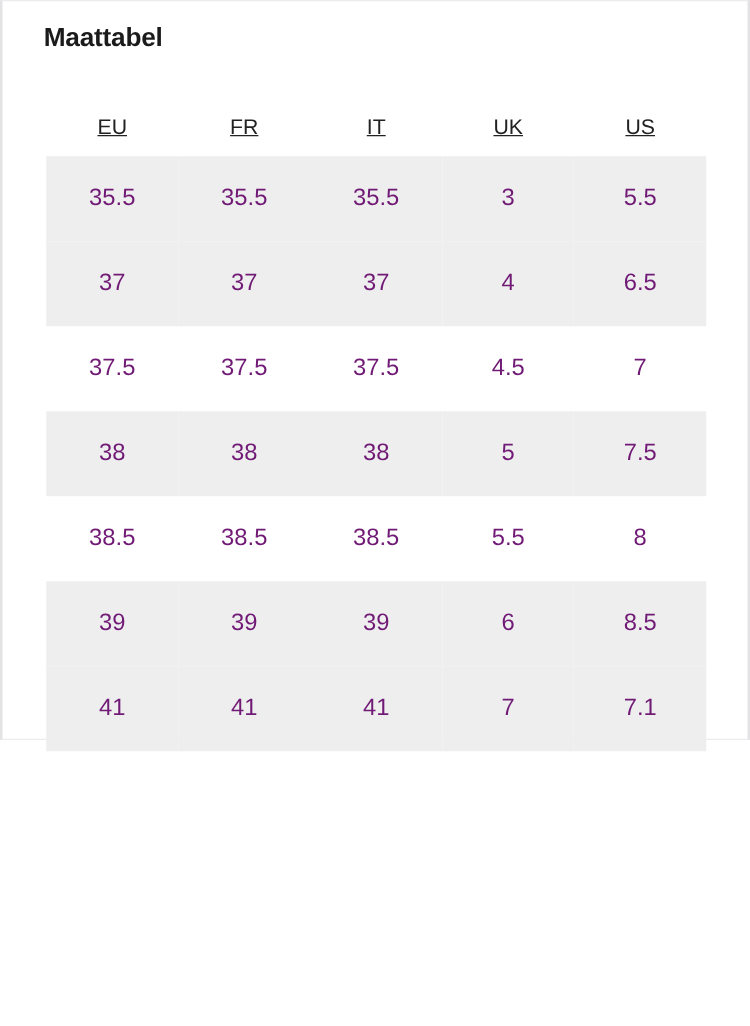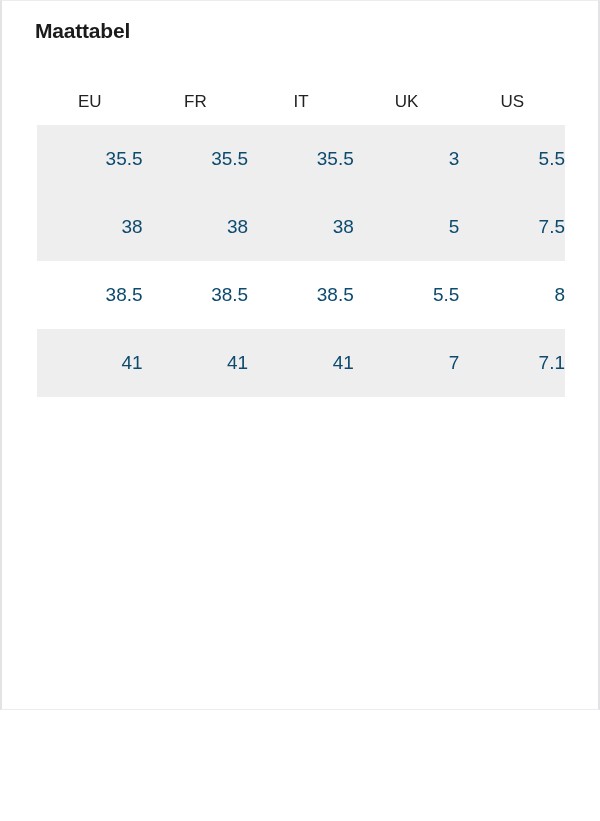--- a/index.html
+++ b/index.html
@@ -13,21 +13,21 @@
     font-family: "Liberation Sans", sans-serif;
     -webkit-font-smoothing: antialiased;
     overflow: hidden;
   }
 
   
   #page {
     position: relative;
     box-sizing: border-box;
     width: 600px;
-    height: 710px;
+    height: 592px;
     background: #ffffff;
     border-left: 2px solid #e3e3e5;
     border-right: 2px solid #e3e3e5;
     border-top: 1px solid #ececee;
     border-bottom: 1px solid #ececee;
   }
 
   #page-title {
     position: absolute;
     left: 33px;
@@ -53,29 +53,30 @@
 
   #size-table thead th {
     height: 46px;
     padding: 0;
     font-size: 17px;
     font-weight: normal;
     color: #222222;
     text-align: center;
     vertical-align: middle;
     background: #ffffff;
+    text-decoration: underline;
   }
 
   #size-table tbody td {
     height: 68px;
     padding: 0;
     font-size: 19px;
     font-weight: normal;
-    color: #0c4a6e;
-    text-align: right;
+    color: #701a75;
+    text-align: center;
     vertical-align: middle;
     background: transparent;
   }
 
   #size-table tbody tr.striped td {
     background: #eeeeef;
   }
 </style>
 </head>
 <body>
@@ -103,34 +104,55 @@
     </thead>
     <tbody>
         <tr class="striped">
           <td>35.5</td>
           <td>35.5</td>
           <td>35.5</td>
           <td>3</td>
           <td>5.5</td>
         </tr>
         <tr class="striped">
+          <td>37</td>
+          <td>37</td>
+          <td>37</td>
+          <td>4</td>
+          <td>6.5</td>
+        </tr>
+        <tr>
+          <td>37.5</td>
+          <td>37.5</td>
+          <td>37.5</td>
+          <td>4.5</td>
+          <td>7</td>
+        </tr>
+        <tr class="striped">
           <td>38</td>
           <td>38</td>
           <td>38</td>
           <td>5</td>
           <td>7.5</td>
         </tr>
         <tr>
           <td>38.5</td>
           <td>38.5</td>
           <td>38.5</td>
           <td>5.5</td>
           <td>8</td>
         </tr>
         <tr class="striped">
+          <td>39</td>
+          <td>39</td>
+          <td>39</td>
+          <td>6</td>
+          <td>8.5</td>
+        </tr>
+        <tr class="striped">
           <td>41</td>
           <td>41</td>
           <td>41</td>
           <td>7</td>
           <td>7.1</td>
         </tr>
       </tbody>
   </table>
 
 </div>

